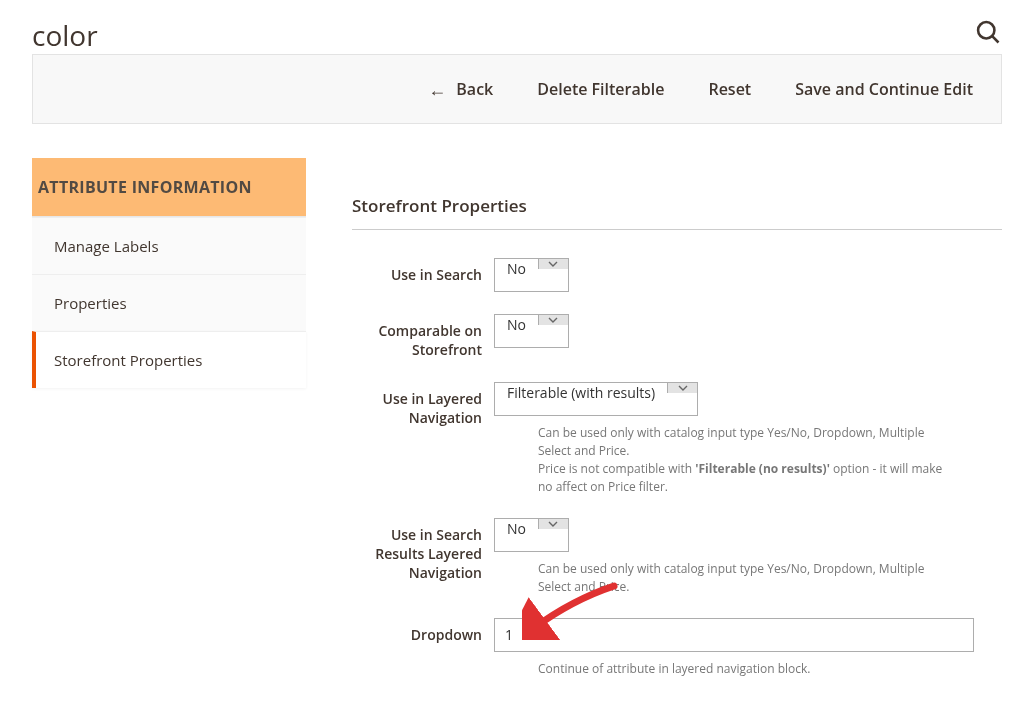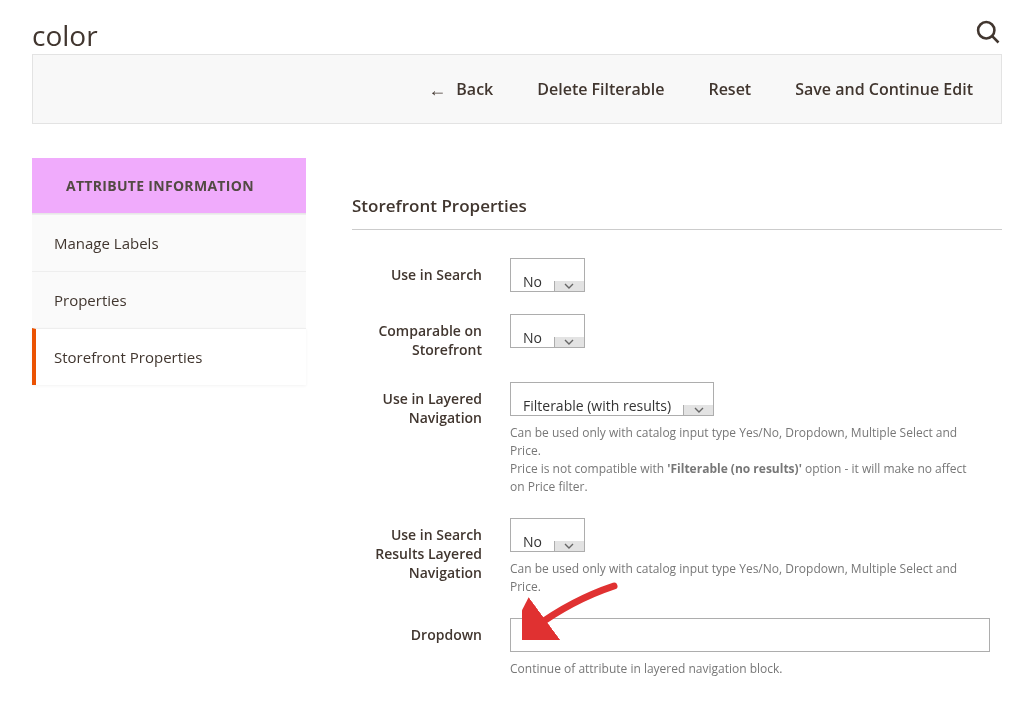--- a/index.html
+++ b/index.html
@@ -59,23 +59,23 @@
   .content {
     display: flex;
     gap: 46px;
     align-items: flex-start;
   }
   .sidebar {
     width: 274px;
     flex-shrink: 0;
   }
   .sidebar-header {
-    background: #f0abfc;
-    padding: 18px 20px 18px 34px;
-    font-size: 14px;
+    background: #fdba74;
+    padding: 18px 20px 18px 6px;
+    font-size: 16px;
     font-weight: 700;
     color: #524a43;
     letter-spacing: 0.3px;
     border-bottom: 1px solid #e7e7e7;
   }
   .sidebar-item {
     padding: 18px 20px 18px 22px;
     font-size: 15px;
     color: #41362f;
     cursor: pointer;
@@ -98,21 +98,21 @@
     font-size: 17px;
     font-weight: 600;
     color: #41362f;
     padding-bottom: 12px;
     border-bottom: 1px solid #ccc;
     margin-bottom: 28px;
   }
   .field-row {
     display: flex;
     align-items: flex-start;
-    gap: 28px;
+    gap: 12px;
     margin-bottom: 22px;
   }
   .field-label {
     width: 130px;
     text-align: right;
     font-size: 14px;
     font-weight: 600;
     color: #41362f;
     padding-top: 8px;
     line-height: 1.35;
@@ -120,21 +120,21 @@
   }
   .field-control {
     flex: 1;
     max-width: 460px;
   }
   .select-wrap {
     display: inline-flex;
     border: 1px solid #adadad;
     height: 34px;
     background: #fff;
-    align-items: flex-end;
+    align-items: flex-start;
     vertical-align: top;
   }
   .select-value {
     padding: 0 12px;
     display: flex;
     align-items: center;
     font-size: 14px;
     color: #333;
     min-width: 38px;
   }
@@ -158,20 +158,21 @@
     font-size: 14px;
     font-family: inherit;
     color: #333;
   }
   .note {
     font-size: 12px;
     color: #777;
     margin-top: 8px;
     line-height: 1.5;
     max-width: 460px;
+    margin-left: 44px;
   }
   .note strong { font-weight: 700; }
   .arrow-annotation {
     position: absolute;
     pointer-events: none;
   }
 </style>
 </head>
 <body>
 

